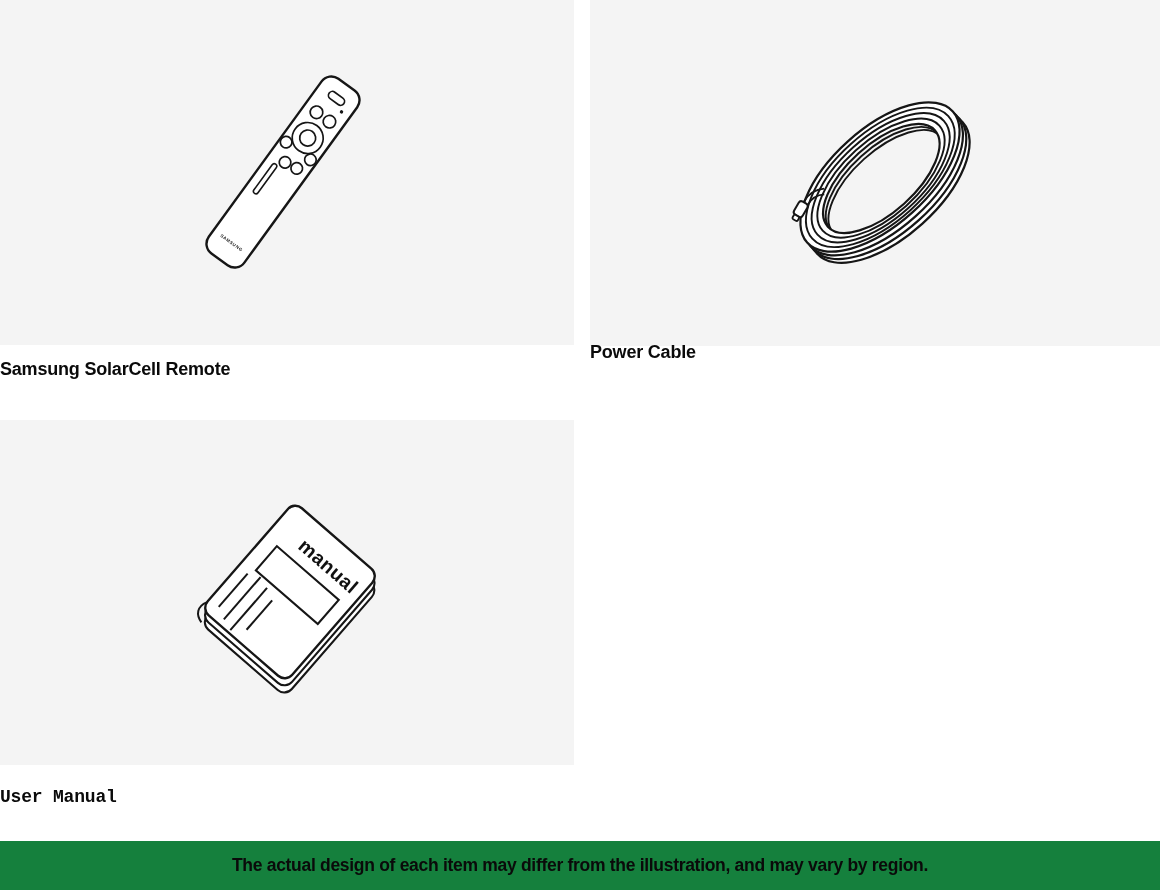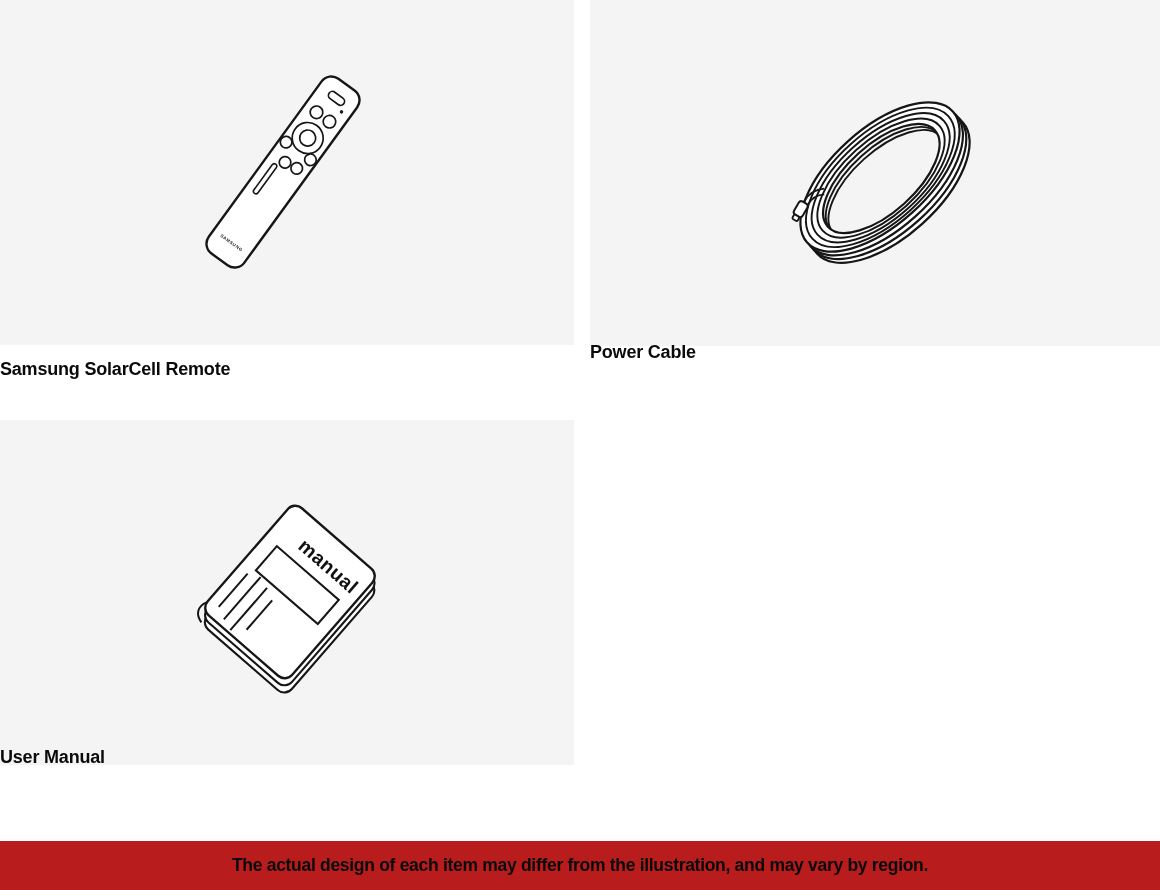--- a/index.html
+++ b/index.html
@@ -21,25 +21,25 @@
   .item-label{
     position:absolute;
     font-size:18px;
     font-weight:700;
     letter-spacing:-0.2px;
     color:#0a0a0a;
     line-height:24px;
   }
   .label-remote{left:0;top:357px;width:574px;}
   .label-cable{left:590px;top:340px;width:570px;}
-  .label-manual{left:0;top:745px;width:574px;}
+  .label-manual{left:0;top:785px;width:574px;font-family:Liberation Mono, monospace;}
   .footer{
     position:absolute;
     left:0;top:841px;width:1160px;height:49px;
-    background:#b91c1c;
+    background:#15803d;
     display:flex;align-items:center;justify-content:center;
   }
   .footer-note{
     font-size:17.5px;
     font-weight:700;
     letter-spacing:-0.3px;
     color:#0a0a0a;
   }
   
   .ln{fill:none;stroke:#161616;}

